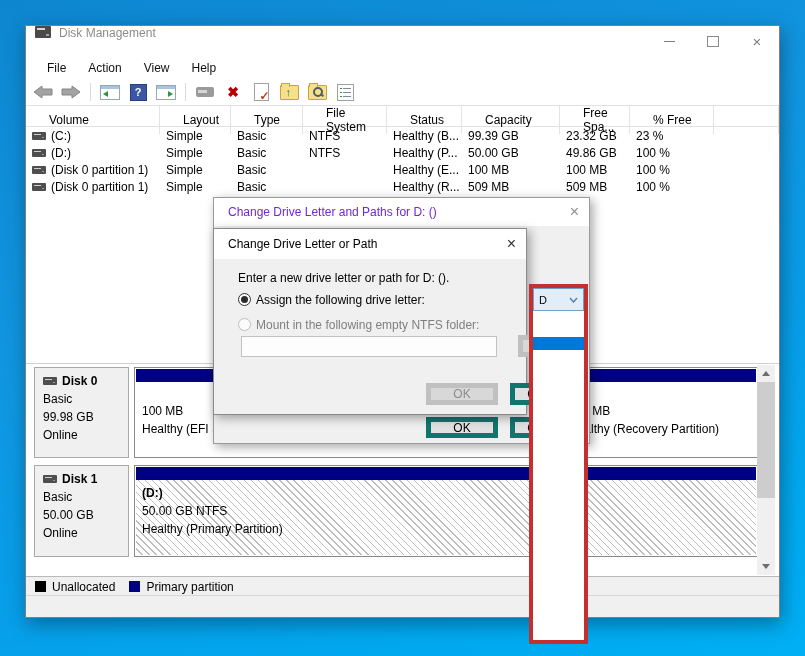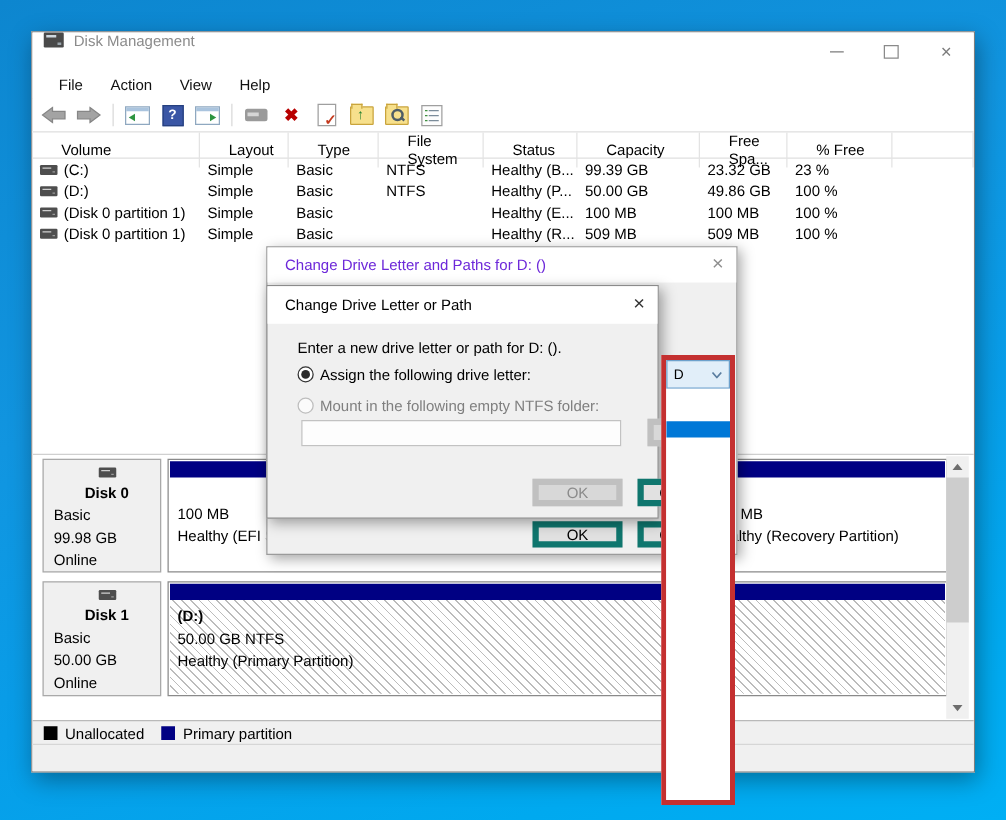--- a/index.html
+++ b/index.html
@@ -55,21 +55,21 @@
   .tbl-row .cell{padding-left:6px;white-space:nowrap;overflow:hidden;}
   .vol-cell{display:flex;align-items:center;gap:5px;padding-left:5px;}
   .drive-ic{width:14px;height:8px;background:#4e4e4e;border-radius:1px;position:relative;flex:none;}
   .drive-ic::before{content:"";position:absolute;left:2px;top:2px;width:7px;height:1px;background:#cfcfcf;}
   .drive-ic::after{content:"";position:absolute;right:2px;bottom:2px;width:2px;height:1px;background:#9a9a9a;}
   
   .graph-pane{position:absolute;left:0;top:337px;right:0;height:213px;background:#fff;border-top:1px solid #d0d0d0;}
   .disk-row{position:absolute;left:8px;}
   .disk-label{position:absolute;left:0;top:0;width:95px;height:100%;background:#f0f0f0;border:1px solid #a9a9a9;box-sizing:border-box;padding:6px 0 0 8px;}
   .disk-label .dname{font-weight:bold;display:flex;align-items:center;gap:5px;}
-  .disk-label div{margin-bottom:4px;flex-direction:column;}
+  .disk-label div{margin-bottom:4px;}
   .part-box{position:absolute;top:0;height:100%;background:#fff;border:1px solid #8a8a8a;box-sizing:border-box;}
   .part-bar{position:absolute;left:1px;right:1px;top:1px;height:13px;background:#000083;}
   .part-text{position:absolute;left:7px;white-space:nowrap;overflow:hidden;max-width:92%;}
   .hatch{background:repeating-linear-gradient(45deg,#ffffff 0 4px,#bcbcbc 4px 5px);}
   
   .vscroll{position:absolute;right:4px;top:1px;width:18px;height:210px;background:#f0f0f0;}
   .vs-arrow{position:absolute;left:0;width:18px;height:17px;display:flex;align-items:center;justify-content:center;}
   .tri-up{width:0;height:0;border-left:4px solid transparent;border-right:4px solid transparent;border-bottom:5px solid #6d6d6d;}
   .tri-down{width:0;height:0;border-left:4px solid transparent;border-right:4px solid transparent;border-top:5px solid #6d6d6d;}
   .vs-thumb{position:absolute;left:0;top:17px;width:18px;height:116px;background:#cdcdcd;}

